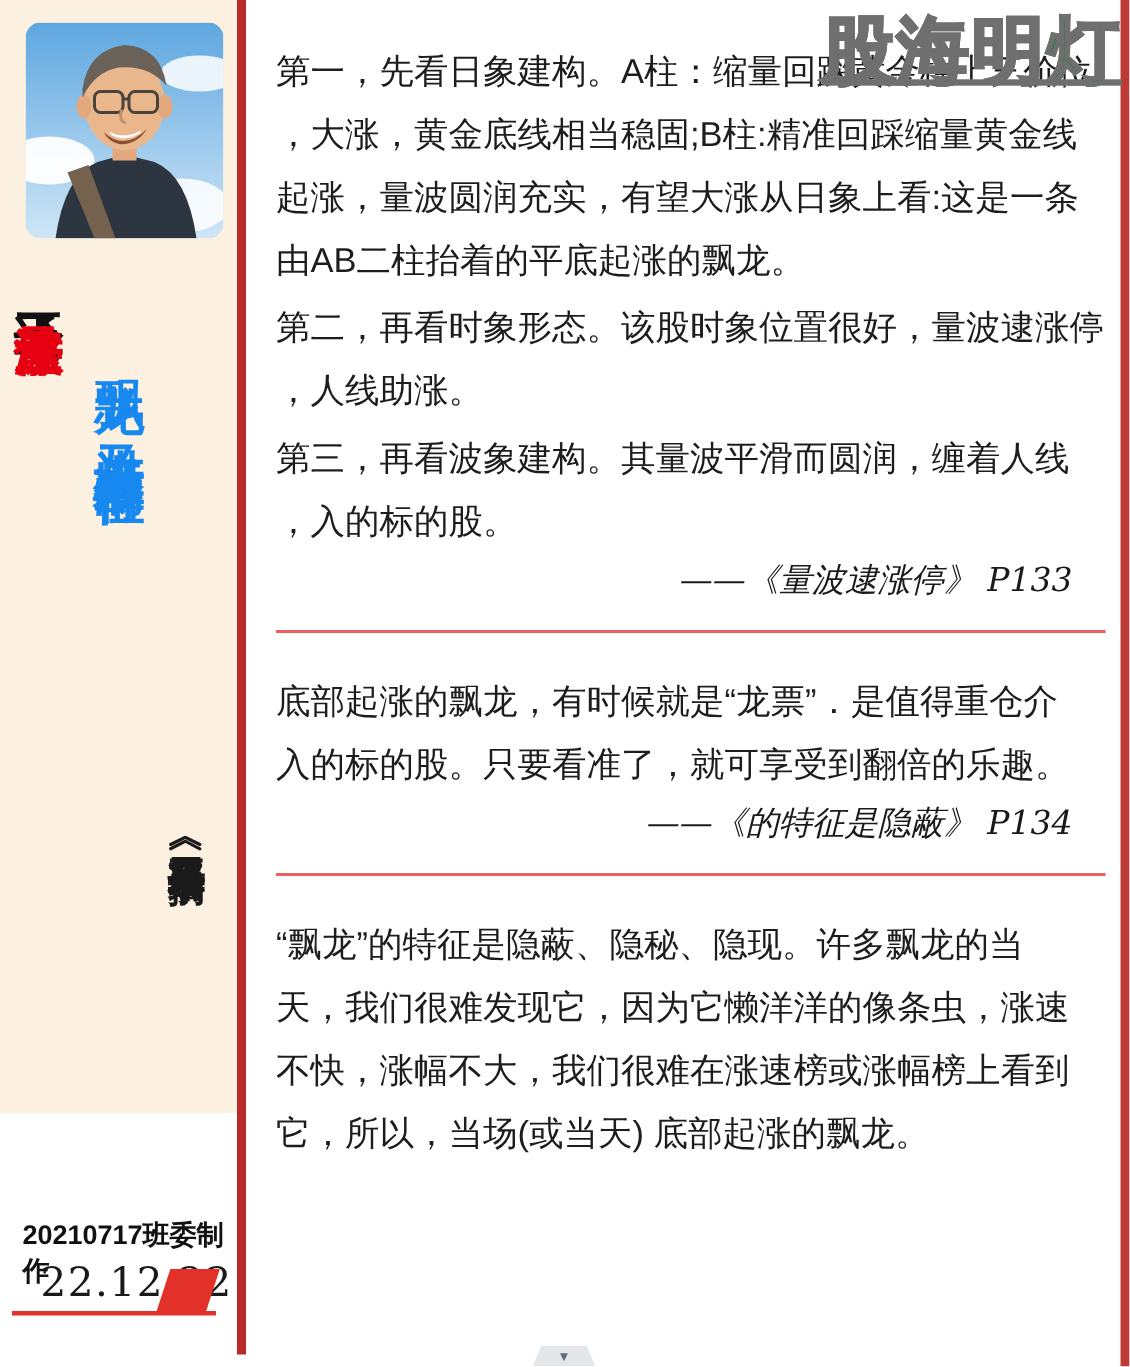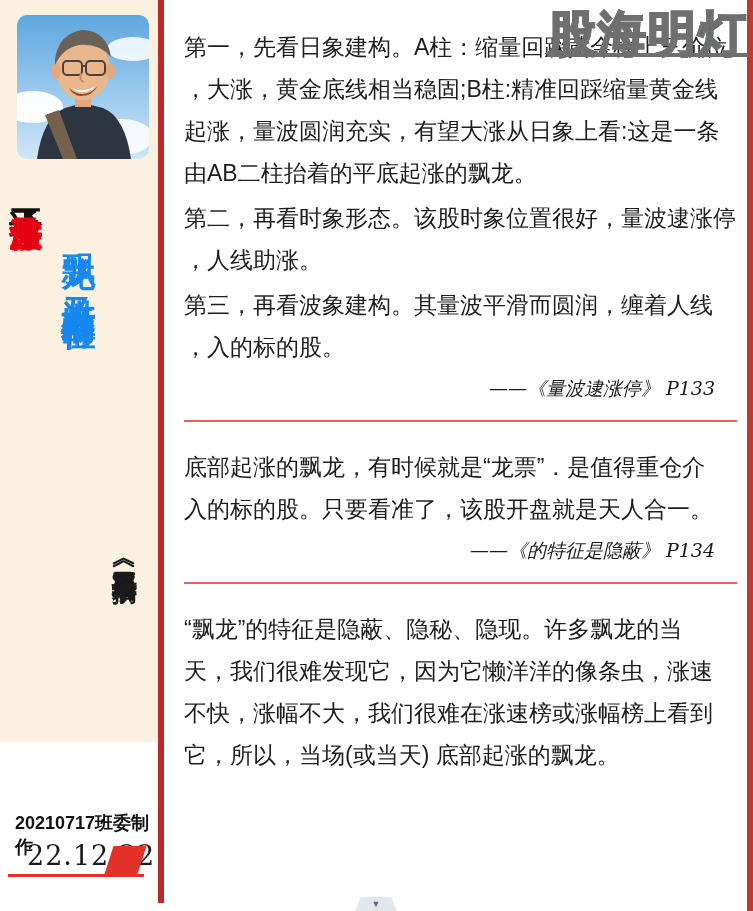--- a/index.html
+++ b/index.html
@@ -33,21 +33,21 @@
     text-decoration:underline;
   }
   
   .content{position:absolute;left:184px;top:26px;width:563px;}
   .para{
     margin:0 0 3px 0;font-size:23px;line-height:42px;color:#1d1d1d;
     white-space:pre-line;font-family:"Liberation Sans", sans-serif;
   }
   .cite{
     margin:4px 0 0 0;font-family:"DejaVu Serif", serif;font-style:italic;
-    font-size:19px;line-height:32px;color:#1a1a1a;text-align:right;padding-right:32px;
+    font-size:22px;line-height:32px;color:#1a1a1a;text-align:right;padding-right:32px;
     white-space:nowrap;
   }
   .sep{border:none;border-top:2px solid #ec5f5c;margin:16px 10px 24px 0;}
   section{display:block;}
   
   .scroll-btn{
     position:absolute;left:355px;top:897px;width:42px;height:14px;
     background:#e4e7ea;clip-path:polygon(14% 0,86% 0,100% 100%,0 100%);
     display:flex;align-items:center;justify-content:center;
     color:#5f6b7a;font-size:9px;line-height:1;cursor:pointer;
@@ -115,21 +115,21 @@
 ，人线助涨。</p>
     <p class="para">第三，再看波象建构。其量波平滑而圆润，缠着人线
 ，入的标的股。</p>
     <p class="cite">——《量波逮涨停》 P133</p>
   </section>
 
   <hr class="sep">
 
   <section>
     <p class="para">底部起涨的飘龙，有时候就是“龙票”．是值得重仓介
-入的标的股。只要看准了，该股开盘就是天人合一。</p>
+入的标的股。只要看准了，就可享受到翻倍的乐趣。</p>
     <p class="cite">——《的特征是隐蔽》 P134</p>
   </section>
 
   <hr class="sep">
 
   <section>
     <p class="para">“飘龙”的特征是隐蔽、隐秘、隐现。许多飘龙的当
 天，我们很难发现它，因为它懒洋洋的像条虫，涨速
 不快，涨幅不大，我们很难在涨速榜或涨幅榜上看到
 它，所以，当场(或当天) 底部起涨的飘龙。</p>

